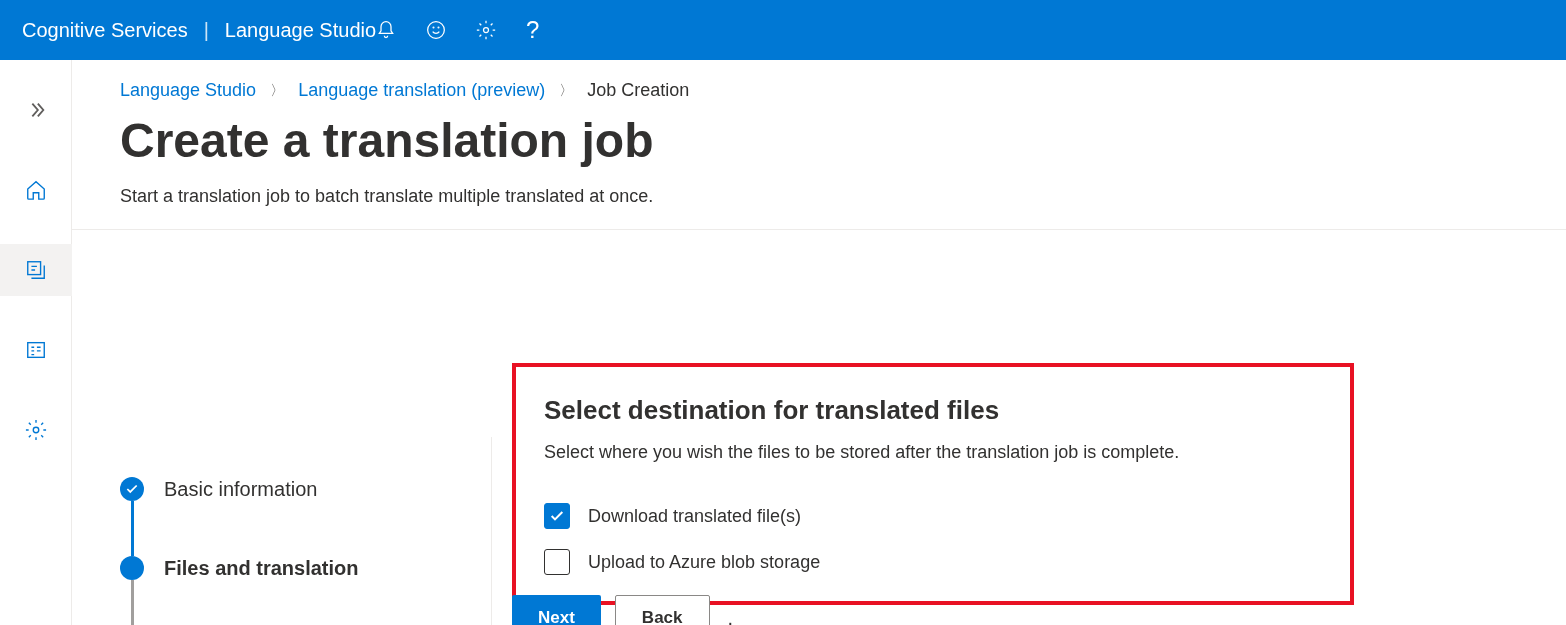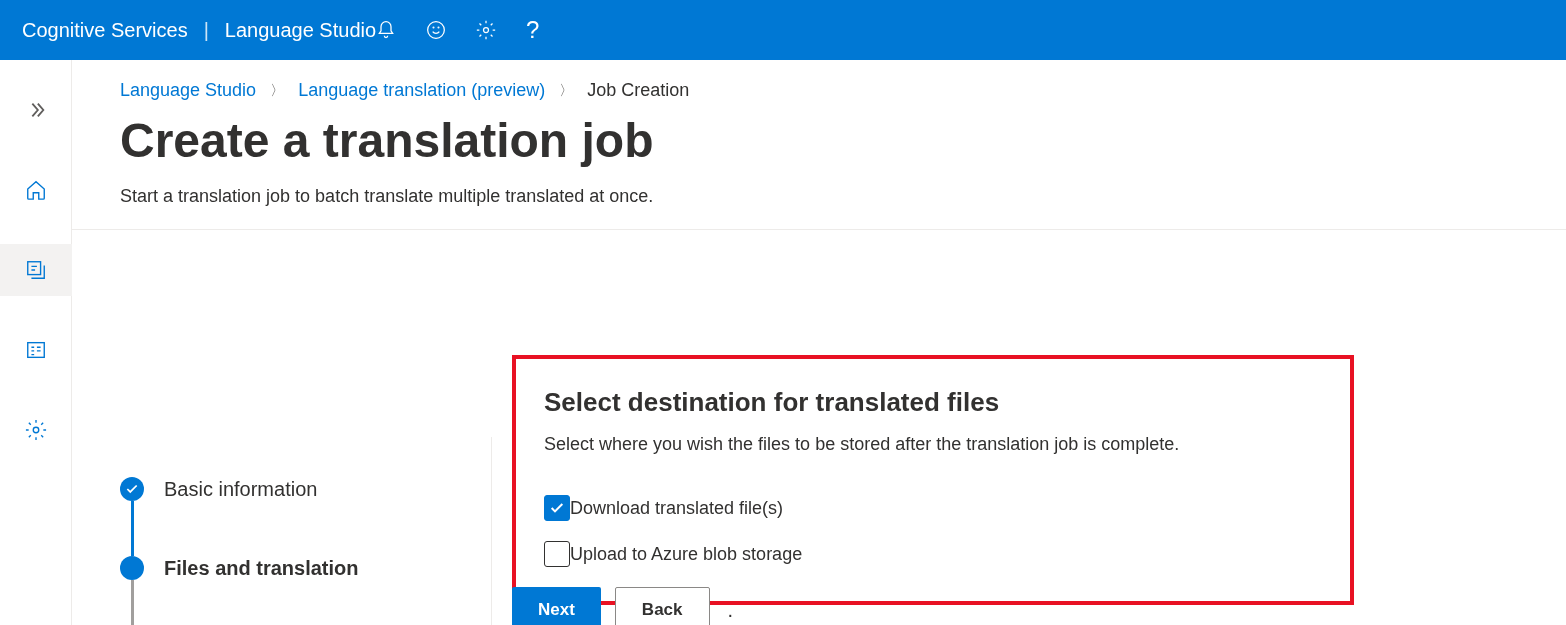--- a/index.html
+++ b/index.html
@@ -195,20 +195,21 @@
       font-weight: 600;
       margin-bottom: 16px;
     }
     .section-desc {
       font-size: 18px;
       margin-bottom: 40px;
     }
     .checkbox-row {
       display: flex;
       align-items: center;
+      gap: 18px;
       margin-bottom: 20px;
       cursor: pointer;
     }
     .checkbox-box {
       width: 26px;
       height: 26px;
       border: 1.5px solid #323130;
       border-radius: 3px;
       display: flex;
       align-items: center;
@@ -367,21 +368,21 @@
 
           <div class="checkbox-row">
             <div class="checkbox-box checked">
               <svg viewBox="0 0 24 24">
                   <polyline points="4 12 9 17 20 6"></polyline>
                 </svg>
             </div>
             <span class="checkbox-label">Download translated file(s)</span>
           </div>
 
-          <div class="checkbox-row" style="margin-bottom:16px;">
+          <div class="checkbox-row" style="margin-bottom:8px;">
             <div class="checkbox-box"></div>
             <span class="checkbox-label">Upload to Azure blob storage</span>
           </div>
         </div>
 
         <div class="button-row">
           <button class="btn btn-primary">Next</button>
           <button class="btn btn-secondary">Back</button>
           <span class="dot">.</span>
         </div>

